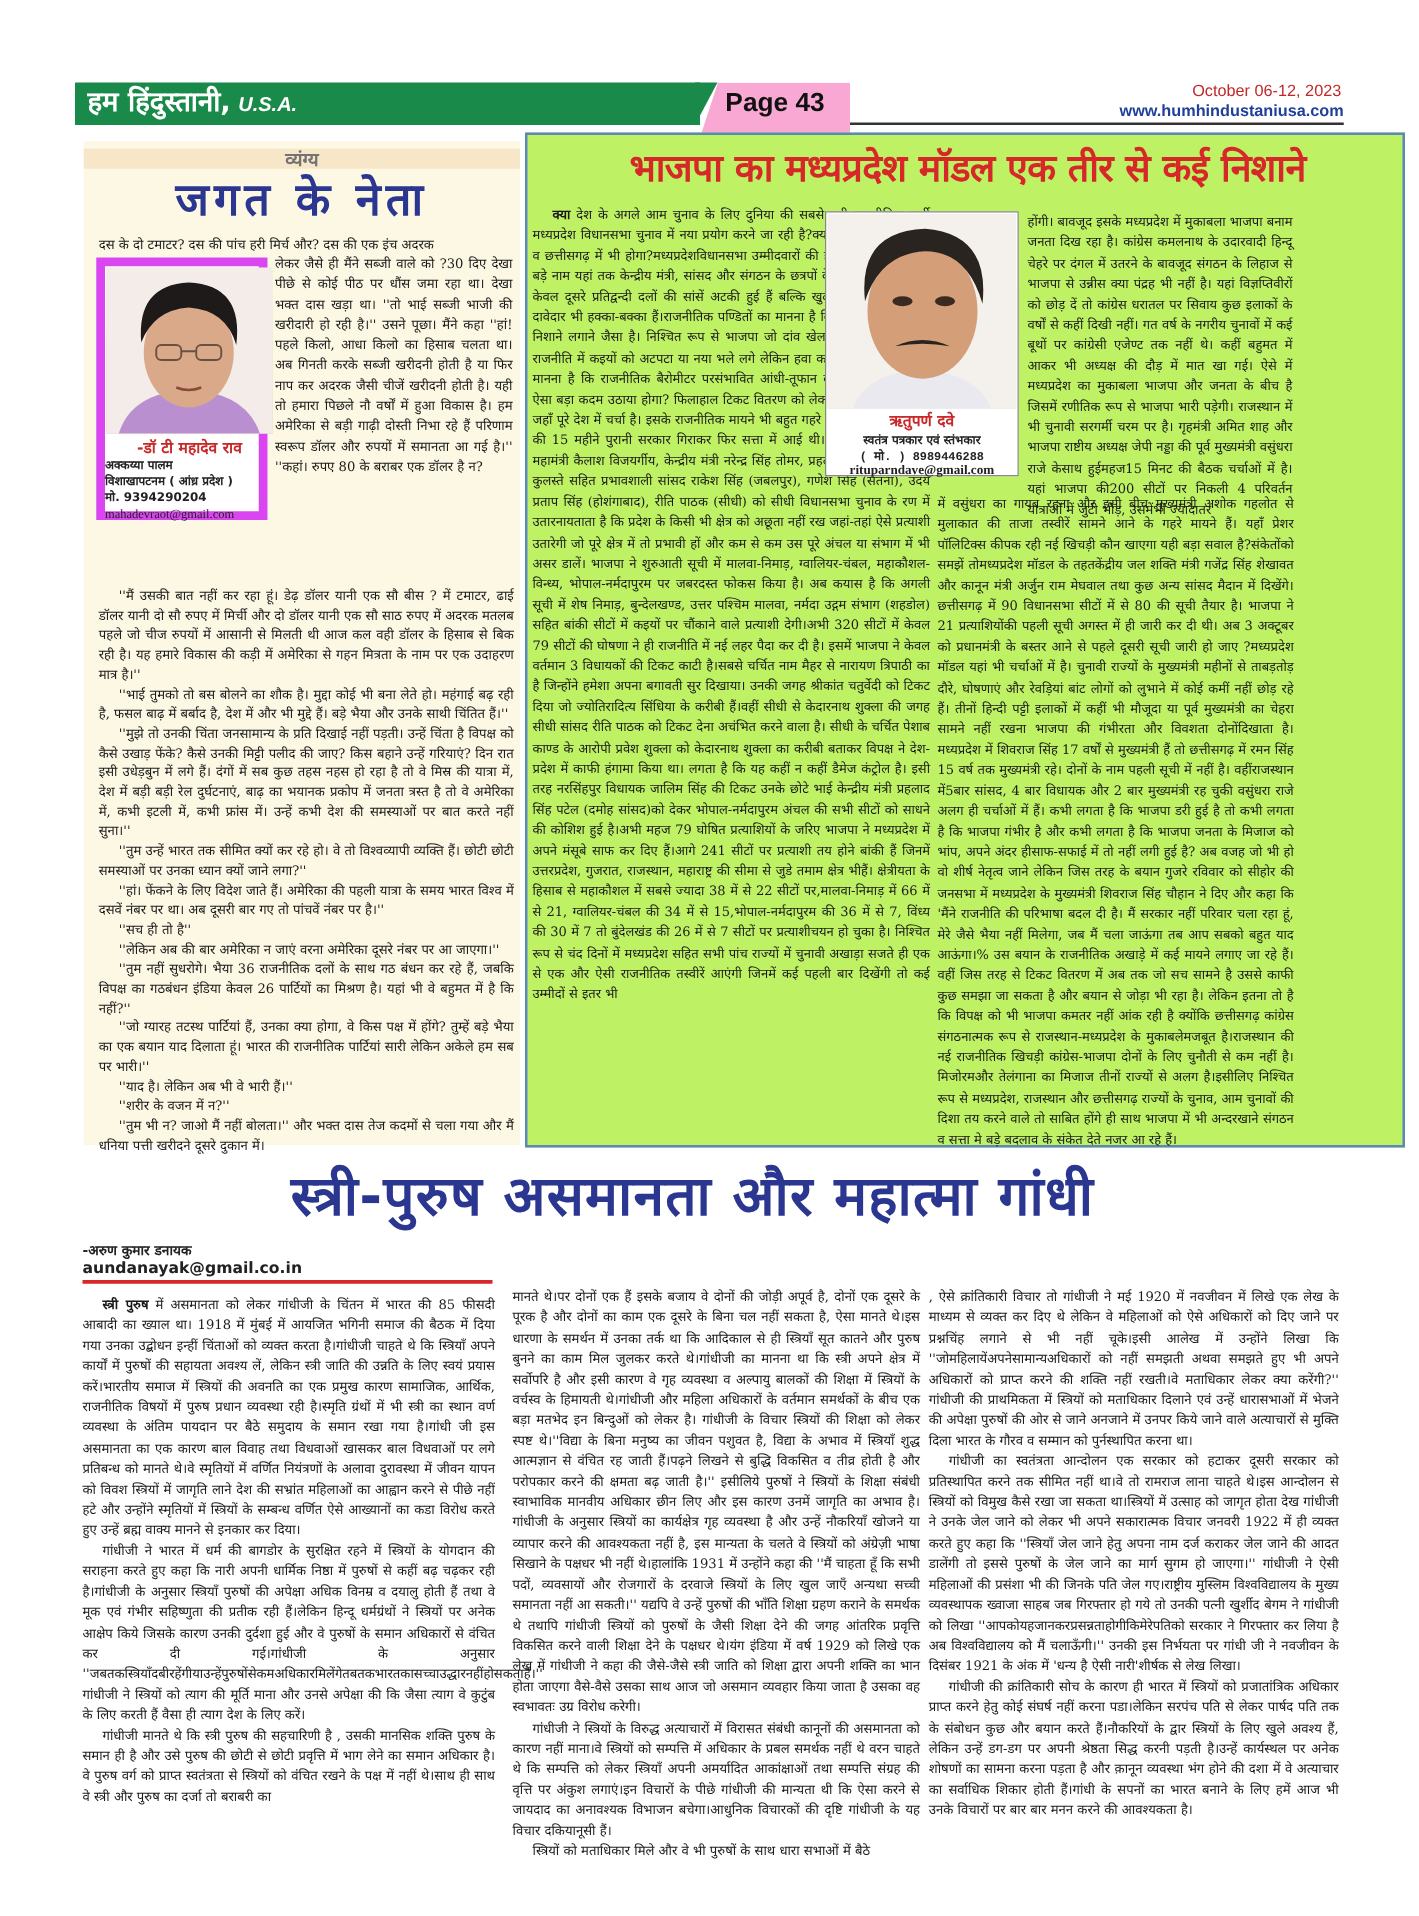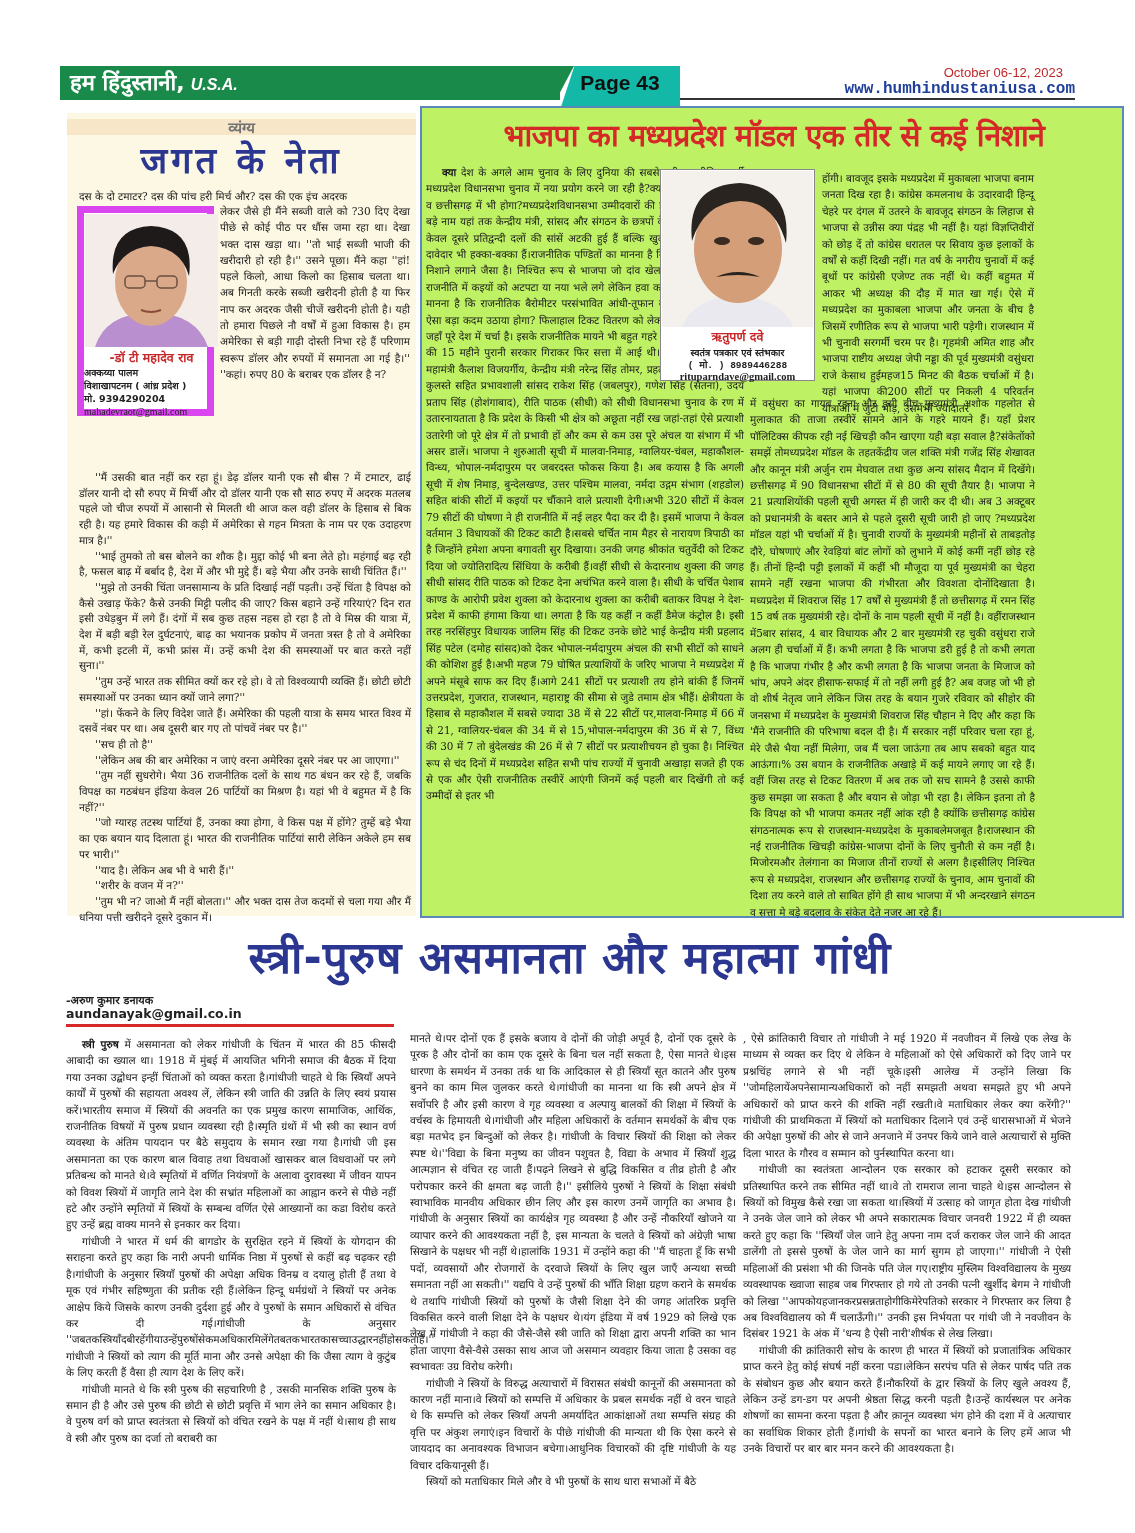--- a/index.html
+++ b/index.html
@@ -7,27 +7,27 @@
   body { position: relative; font-family: "DejaVu Serif", "Liberation Serif", serif; color: #1a1a1a; }
 
   
   .masthead { position: absolute; left: 60px; top: 66px; width: 1015px; height: 34px; }
   .mast-green { position: absolute; left: 0; top: 0; width: 500px; height: 34px; background: #1a8a4a; }
   .mast-green-slant { position: absolute; left: 496px; top: 0; width: 0; height: 0;
     border-top: 34px solid #1a8a4a; border-right: 18px solid transparent; }
   .mast-title { position: absolute; left: 10px; top: 2px; color: #ffffff; font-family: "DejaVu Sans", sans-serif;
     font-weight: bold; font-size: 22px; line-height: 30px; white-space: nowrap; }
   .mast-title .usa { font-style: italic; font-size: 16px; font-family: "Liberation Sans", sans-serif; margin-left: 6px; }
-  .mast-page { position: absolute; left: 500px; top: 0; width: 120px; height: 44px; background: #14b8a6;
+  .mast-page { position: absolute; left: 500px; top: 0; width: 120px; height: 44px; background: #f9a8d4;
     font-family: "Liberation Sans", sans-serif; font-weight: bold; font-size: 21px; line-height: 34px; color: #111;
     text-align: center; clip-path: polygon(12% 0, 100% 0, 100% 100%, 0 100%); }
   .mast-line { position: absolute; left: 620px; top: 32px; width: 395px; height: 2px; background: #333; }
-  .mast-date { position: absolute; right: 12px; top: 0; font-family: "Liberation Sans", sans-serif; font-size: 13px;
+  .mast-date { position: absolute; right: 2px; top: 0; font-family: "Liberation Sans", sans-serif; font-size: 13px;
     color: #c0282a; text-align: left; line-height: 14px; }
-  .mast-url { position: absolute; right: 0; top: 16px; font-family: Liberation Mono, monospace; font-size: 16px;
+  .mast-url { position: absolute; right: 0; top: 16px; font-family: Liberation Sans, sans-serif; font-size: 13px;
     color: #1f3f9a; font-weight: bold; line-height: 14px; }
 
   
   .satire { position: absolute; left: 67px; top: 113px; width: 349px; height: 803px; background: #fdf8e4; }
   .satire-kicker-band { position: absolute; left: 0; top: 6px; width: 349px; height: 16px; background: #f8e6c8; }
   .satire-kicker { position: absolute; left: 0; top: 4px; width: 349px; text-align: center; font-size: 15px; font-weight: bold;
     color: #737373; font-family: "DejaVu Sans", sans-serif; }
   .satire-title { position: absolute; left: 0; top: 26px; width: 349px; text-align: center; font-family: "DejaVu Sans", sans-serif;
     font-weight: bold; font-size: 36px; color: #2a3690; letter-spacing: 4px; line-height: 44px; }
   .satire-firstline { position: absolute; left: 12px; top: 75px; width: 332px; font-size: 10.5px; line-height: 16px; white-space: nowrap; overflow: hidden; }
@@ -45,21 +45,21 @@
     font-weight: bold; font-size: 30px; color: #d62828; line-height: 48px; white-space: nowrap; letter-spacing: -0.5px; }
   .bjp-col1 { position: absolute; left: 4px; top: 56px; width: 318px; font-size: 10.4px; line-height: 16.4px; text-align: justify; }
   .writer-box { position: absolute; left: 660px; top: 169px; width: 155px; height: 212px; border: 1px solid #888; background: #fff; }
   .writer-photo { position: absolute; left: 1px; top: 1px; width: 151px; height: 156px; background: linear-gradient(180deg,#f5f3f0 0%, #e9e4de 100%); overflow: hidden; }
   .writer-name { position: absolute; left: 0; top: 158px; width: 153px; text-align: center; color: #c8282a; font-weight: bold; font-size: 12.5px; font-family: "DejaVu Sans", sans-serif; }
   .writer-meta { position: absolute; left: 0; width: 153px; text-align: center; font-size: 9.5px; font-weight: bold; color: #222; line-height: 13px; font-family: "DejaVu Sans", sans-serif; }
   .bjp-col2 { position: absolute; left: 822px; top: 170px; width: 212px; font-size: 10.4px; line-height: 16.4px; text-align: justify; }
   .bjp-col2b { position: absolute; left: 750px; top: 395px; width: 285px; font-size: 10.4px; line-height: 16.4px; text-align: justify; }
 
   
-  .g-title { position: absolute; left: 60px; top: 926px; width: 1020px; text-align: center; font-family: "DejaVu Sans", sans-serif;
+  .g-title { position: absolute; left: 44px; top: 926px; width: 1020px; text-align: center; font-family: "DejaVu Sans", sans-serif;
     font-weight: bold; font-size: 44px; color: #2a3690; line-height: 64px; white-space: nowrap; letter-spacing: 1px; }
   .g-byline { position: absolute; left: 66px; top: 1032px; font-family: "DejaVu Sans", sans-serif; font-size: 11px; font-weight: bold; color: #222; }
   .g-email { position: absolute; left: 66px; top: 1046px; font-family: "DejaVu Sans", sans-serif; font-size: 12.5px; font-weight: bold; color: #222; }
   .g-redline { position: absolute; left: 66px; top: 1024px; width: 328px; height: 3px; background: #d62828; }
   .g-col1 { position: absolute; left: 66px; top: 1036px; width: 330px; font-size: 10.5px; line-height: 16.4px; text-align: justify; }
   .g-col2 { position: absolute; left: 410px; top: 1030px; width: 326px; font-size: 10.5px; line-height: 16.4px; text-align: justify; }
   .g-col3 { position: absolute; left: 743px; top: 1030px; width: 328px; font-size: 10.5px; line-height: 16.4px; text-align: justify; }
   b.lead { font-weight: bold; }
 </style>
 </head>

